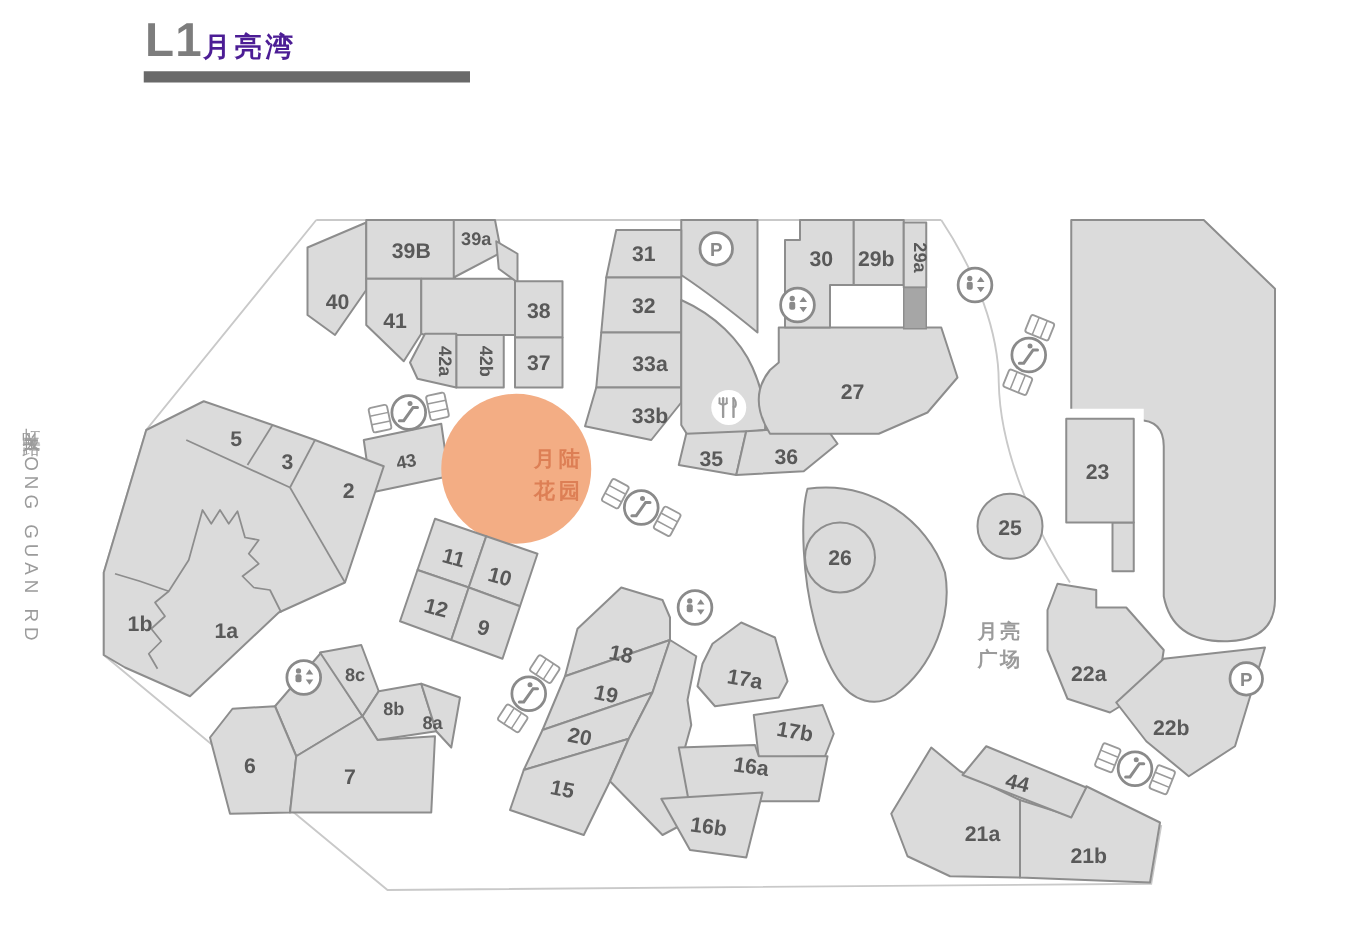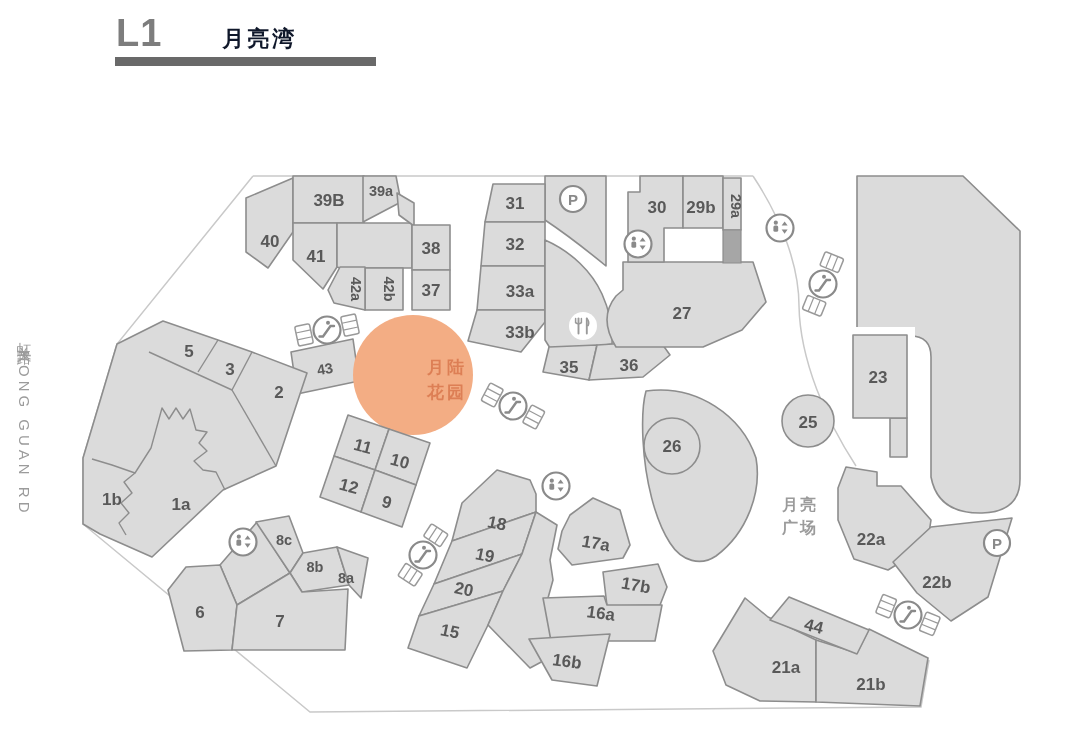--- a/index.html
+++ b/index.html
@@ -1,20 +1,20 @@
 <!DOCTYPE html>
 <html><head>
 <meta charset="utf-8">
 <style>
   html,body{margin:0;padding:0;background:#fff;}
   .stage{position:relative;width:1080px;height:748px;background:#fff;overflow:hidden;
          font-family:"Liberation Sans",sans-serif;}
-  .title-row{position:absolute;left:116px;top:12px;display:flex;align-items:baseline;gap:12px;justify-content:center;}
+  .title-row{position:absolute;left:116px;top:12px;display:flex;align-items:baseline;gap:0;justify-content:center;}
   .title-floor{font-size:38px;font-weight:bold;color:#7d7d7d;letter-spacing:1px;}
-  .title-name{font-size:22px;font-weight:bold;color:#0f172a;letter-spacing:3px;margin-left:48px;}
+  .title-name{font-size:22px;font-weight:bold;color:#4c1d95;letter-spacing:3px;}
   .title-bar{position:absolute;left:115px;top:57px;width:261px;height:9px;background:#696969;}
   .road-label{position:absolute;left:14px;top:330px;writing-mode:vertical-rl;text-orientation:mixed;
               font-size:15px;color:#9b9b9b;letter-spacing:4px;}
   svg.map{position:absolute;left:0;top:0;}
   .u{fill:#dbdbdb;stroke:#8d8d8d;stroke-width:1.6;stroke-linejoin:round;}
   .ud{fill:#a6a6a6;stroke:#8d8d8d;stroke-width:1.2;}
   .wpad{fill:#ffffff;stroke:none;}
   .iline{fill:none;stroke:#8d8d8d;stroke-width:1.4;stroke-linejoin:round;}
   .outline{fill:none;stroke:#c9c9c9;stroke-width:1.5;}
   .lbl{font-family:"Liberation Sans",sans-serif;font-weight:bold;font-size:17px;fill:#595959;text-anchor:middle;}

